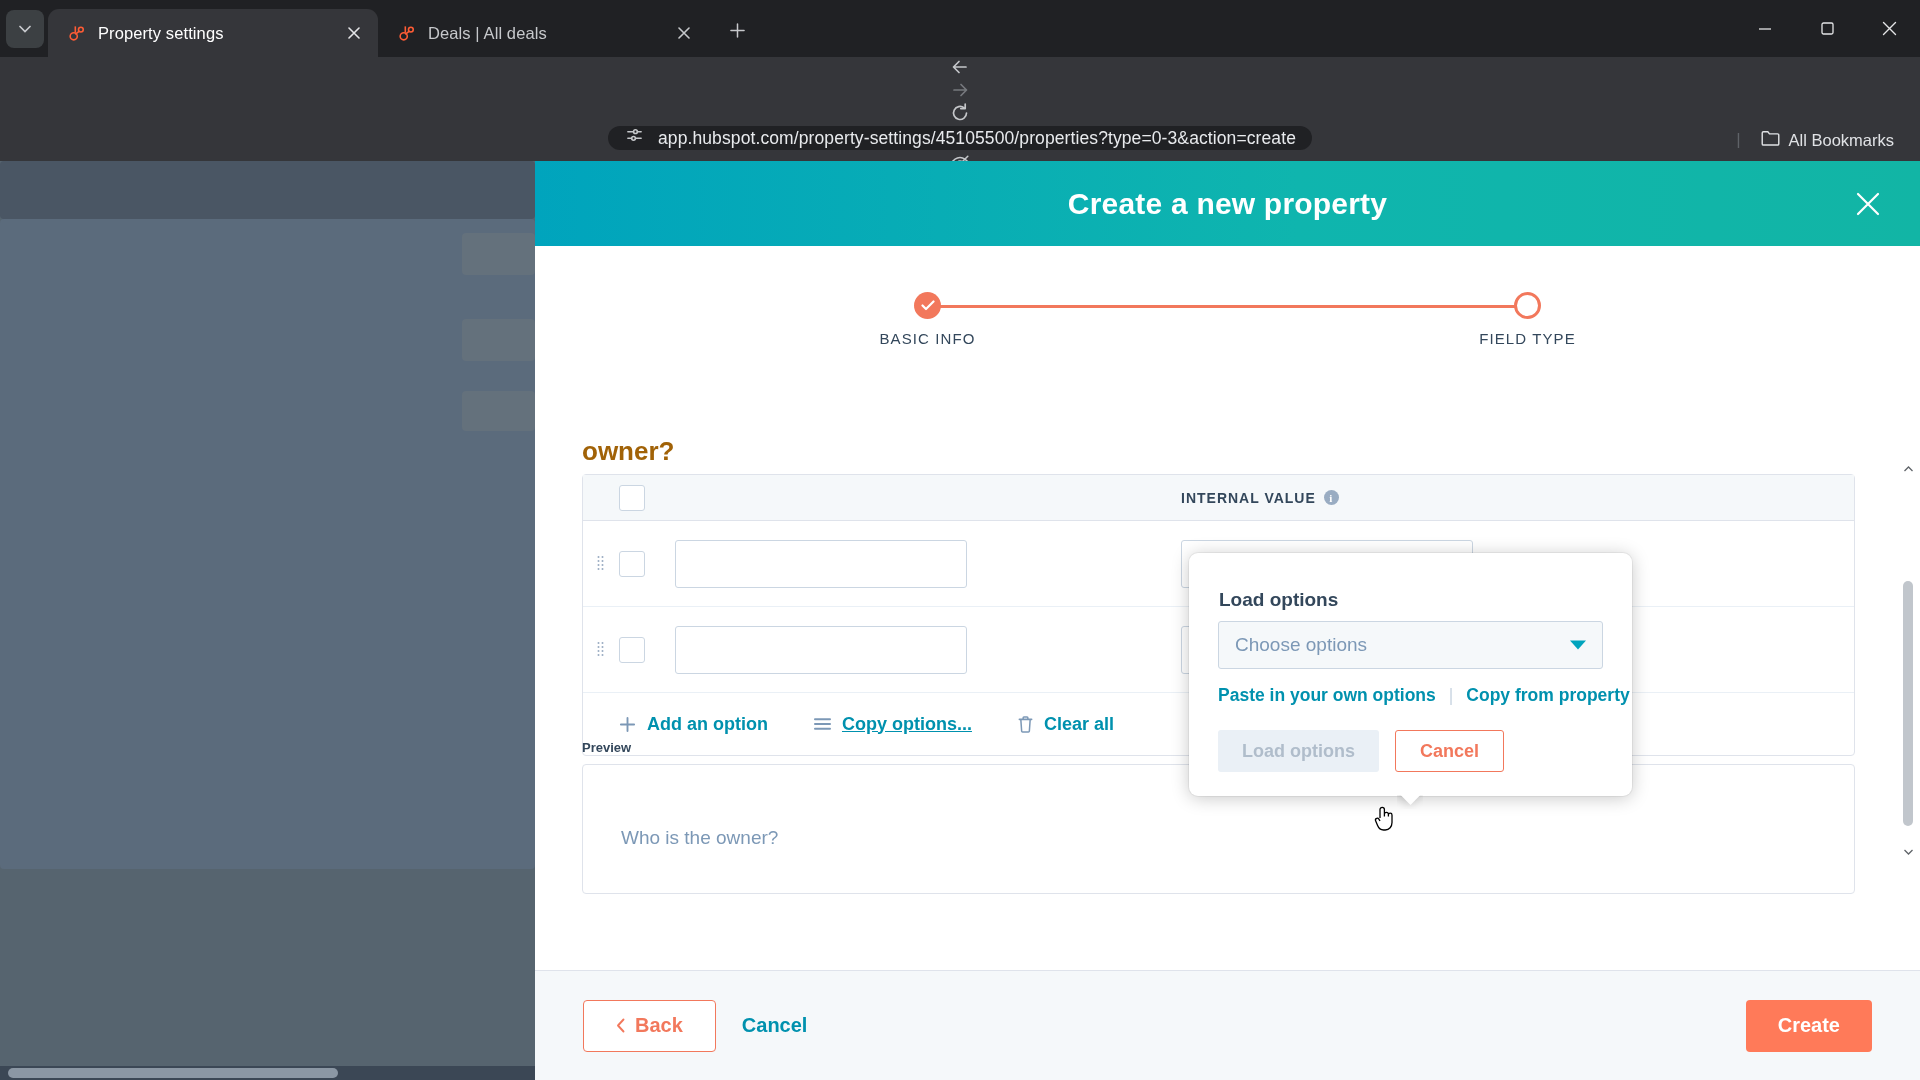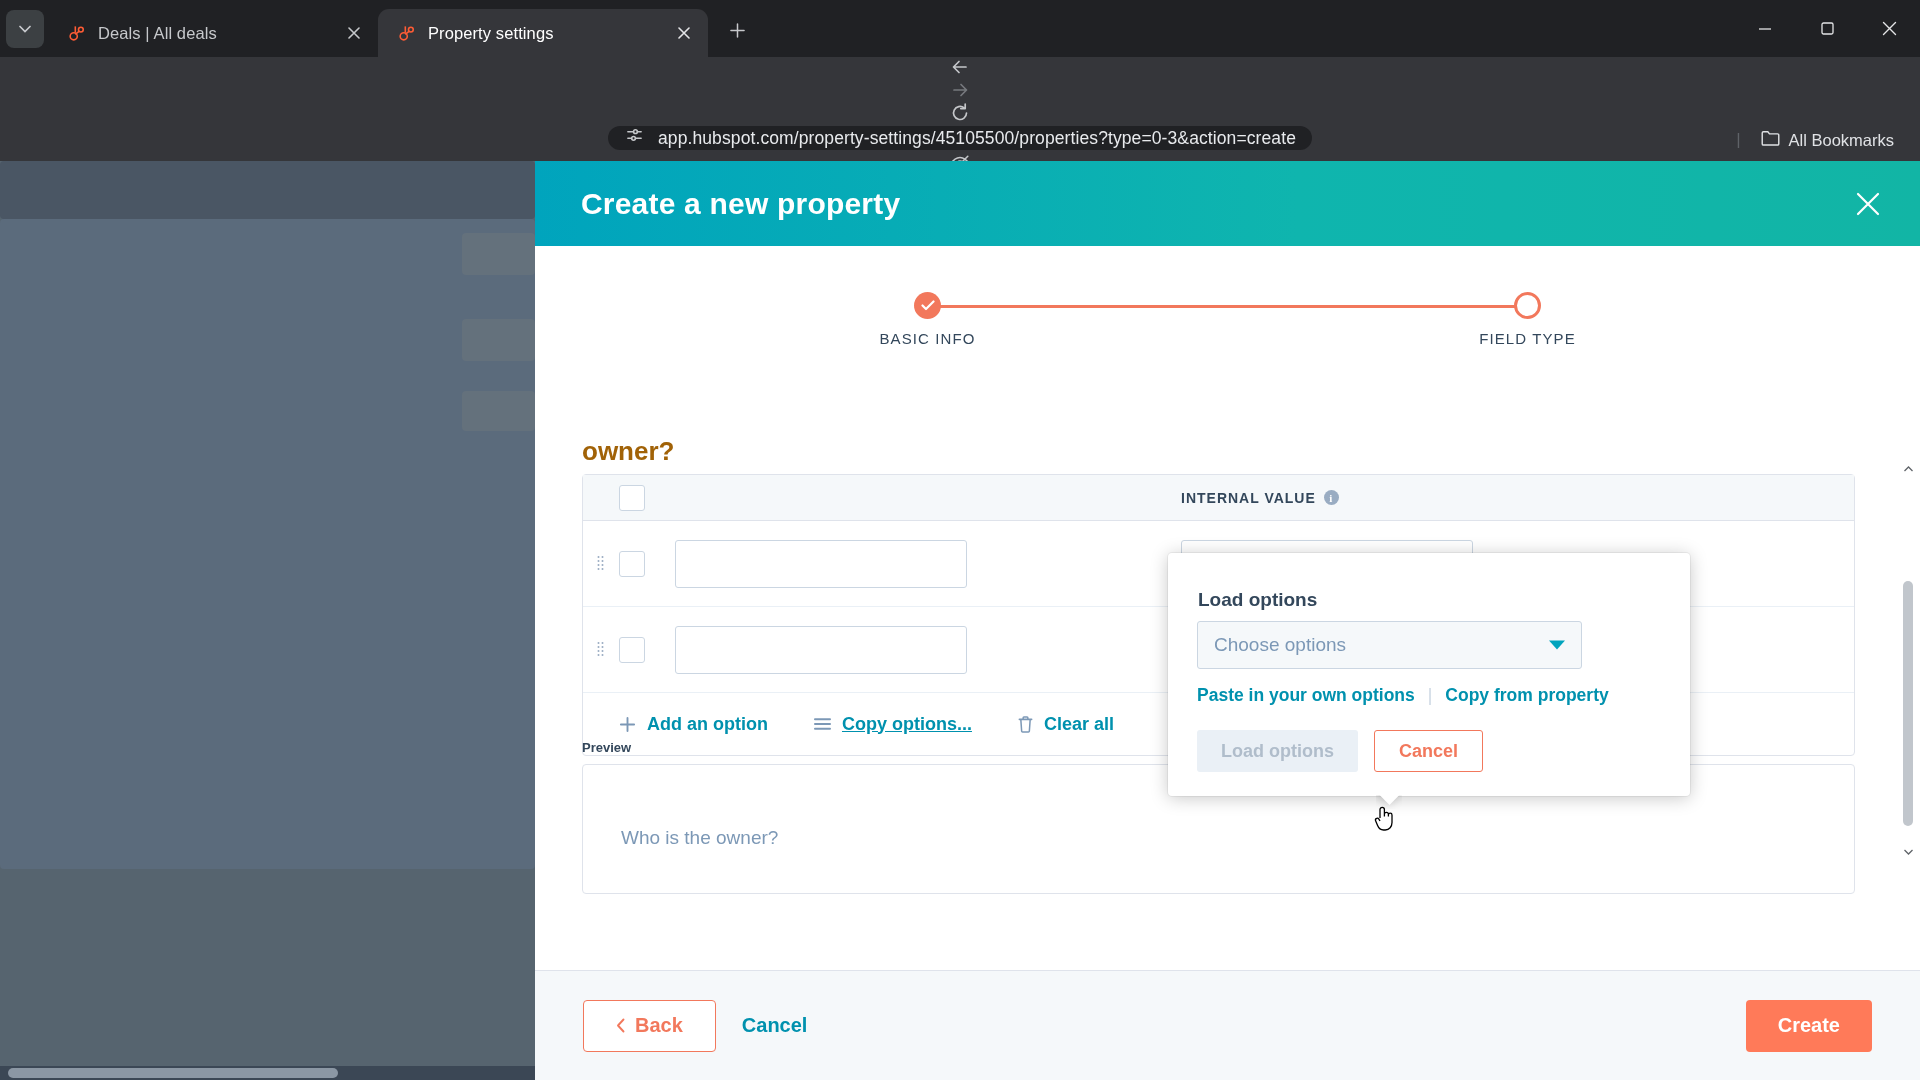--- a/index.html
+++ b/index.html
@@ -109,21 +109,21 @@
   }
 
   
   .modal {
     position:absolute; left:535px; top:0; right:0; bottom:0;
     background:#ffffff; display:flex; flex-direction:column;
   }
   .modal-header {
     height:85px; background:linear-gradient(90deg,#00A4BD 0%, #0FB5AE 55%, #12B5A5 100%);
     display:flex; align-items:center; padding:8px 46px;
-    position:relative; flex:0 0 85px;
+    position:relative; flex:0 0 85px;justify-content:center;
   }
   .modal-title {
     color:#ffffff; font-size:30px; font-weight:700; letter-spacing:.2px;
   }
   .modal-close {
     position:absolute; right:30px; top:50%; transform:translateY(-50%);
     width:44px; height:44px; display:flex; align-items:center;
     justify-content:center; color:#ffffff;
   }
 
@@ -262,22 +262,22 @@
   .btn-back {
     border:1.5px solid #F2785C; color:#F2785C; background:#fff; min-width:120px;
   }
   .btn-cancel-link { color:#0091ae; font-size:20px; font-weight:700; }
   .btn-create {
     background:#FF7A59; color:#fff; margin-left:auto; min-width:120px;
   }
 
   
   .popover {
-    position:absolute; left:633px; top:307px; width:522px; height:243px;
-    background:#ffffff; border-radius:4px;
+    position:absolute; left:654px; top:307px; width:443px; height:243px;
+    background:#ffffff; border-radius:9px;
     box-shadow:0 2px 18px rgba(0,0,0,.22), 0 0 0 1px rgba(0,0,0,.05);
     z-index:40;
   }
   .pop-arrow {
     position:absolute; left:208px; bottom:-13px; width:26px; height:14px;
     overflow:hidden;
   }
   .pop-arrow::after {
     content:""; position:absolute; left:4px; top:-13px;
     width:19px; height:19px; background:#fff; transform:rotate(45deg);
@@ -335,52 +335,52 @@
 </head>
 <body>
 
 <div class="browser">
 
   <div class="tabstrip">
     <div class="tabsearch">
       <svg width="12" height="8" viewBox="0 0 12 8">
         <path d="M1 1.5 L6 6.5 L11 1.5" stroke="#c8cace" stroke-width="1.7" fill="none" stroke-linecap="round"></path>
       </svg>
+    </div>
+
+    <div class="tab active">
+      <span class="favicon">
+        <svg width="19" height="19" viewBox="0 0 24 24">
+          <circle cx="17.5" cy="7" r="3" fill="none" stroke="#ff5c35" stroke-width="2"></circle>
+          <path d="M15.5 9 L10.5 13" stroke="#ff5c35" stroke-width="2"></path>
+          <circle cx="8.5" cy="15.5" r="4.5" fill="none" stroke="#ff5c35" stroke-width="2"></circle>
+          <path d="M10.5 3 L10.5 11" stroke="#ff5c35" stroke-width="2"></path>
+        </svg>
+      </span>
+      <span class="ttitle">Property settings</span>
+      <span class="tclose">
+        <svg width="12" height="12" viewBox="0 0 12 12">
+          <path d="M1 1 L11 11 M11 1 L1 11" stroke="#e4e5e7" stroke-width="1.6" stroke-linecap="round"></path>
+        </svg>
+      </span>
     </div>
 
     <div class="tab">
       <span class="favicon">
         <svg width="19" height="19" viewBox="0 0 24 24">
           <circle cx="17.5" cy="7" r="3" fill="none" stroke="#ff5c35" stroke-width="2"></circle>
           <path d="M15.5 9 L10.5 13" stroke="#ff5c35" stroke-width="2"></path>
           <circle cx="8.5" cy="15.5" r="4.5" fill="none" stroke="#ff5c35" stroke-width="2"></circle>
           <path d="M10.5 3 L10.5 11" stroke="#ff5c35" stroke-width="2"></path>
         </svg>
       </span>
       <span class="ttitle">Deals | All deals</span>
       <span class="tclose">
         <svg width="12" height="12" viewBox="0 0 12 12">
           <path d="M1 1 L11 11 M11 1 L1 11" stroke="#c6c8cb" stroke-width="1.6" stroke-linecap="round"></path>
-        </svg>
-      </span>
-    </div>
-
-    <div class="tab active">
-      <span class="favicon">
-        <svg width="19" height="19" viewBox="0 0 24 24">
-          <circle cx="17.5" cy="7" r="3" fill="none" stroke="#ff5c35" stroke-width="2"></circle>
-          <path d="M15.5 9 L10.5 13" stroke="#ff5c35" stroke-width="2"></path>
-          <circle cx="8.5" cy="15.5" r="4.5" fill="none" stroke="#ff5c35" stroke-width="2"></circle>
-          <path d="M10.5 3 L10.5 11" stroke="#ff5c35" stroke-width="2"></path>
-        </svg>
-      </span>
-      <span class="ttitle">Property settings</span>
-      <span class="tclose">
-        <svg width="12" height="12" viewBox="0 0 12 12">
-          <path d="M1 1 L11 11 M11 1 L1 11" stroke="#e4e5e7" stroke-width="1.6" stroke-linecap="round"></path>
         </svg>
       </span>
     </div>
 
     <div class="newtab">
       <svg width="15" height="15" viewBox="0 0 16 16">
         <path d="M8 1 L8 15 M1 8 L15 8" stroke="#c6c8cb" stroke-width="1.6" stroke-linecap="round"></path>
       </svg>
     </div>
 

